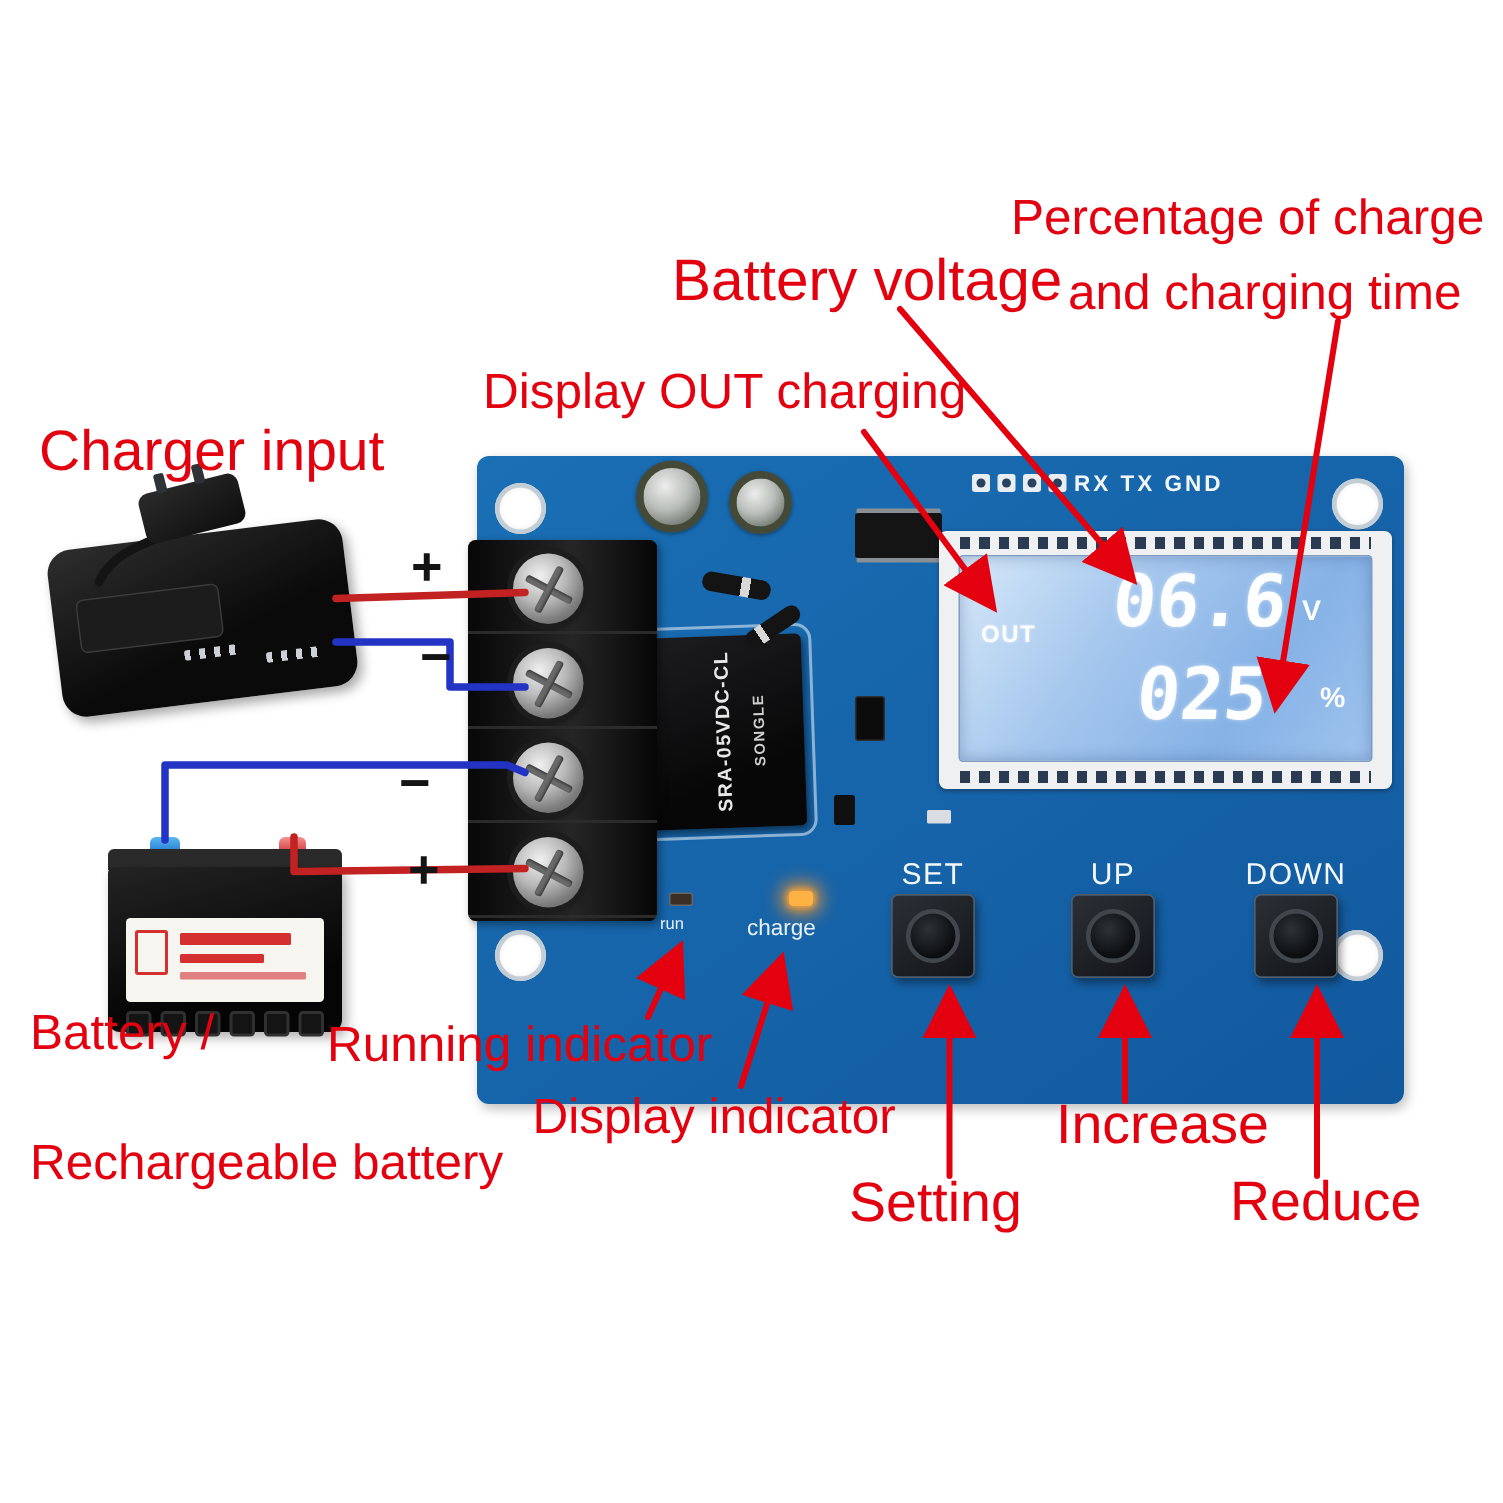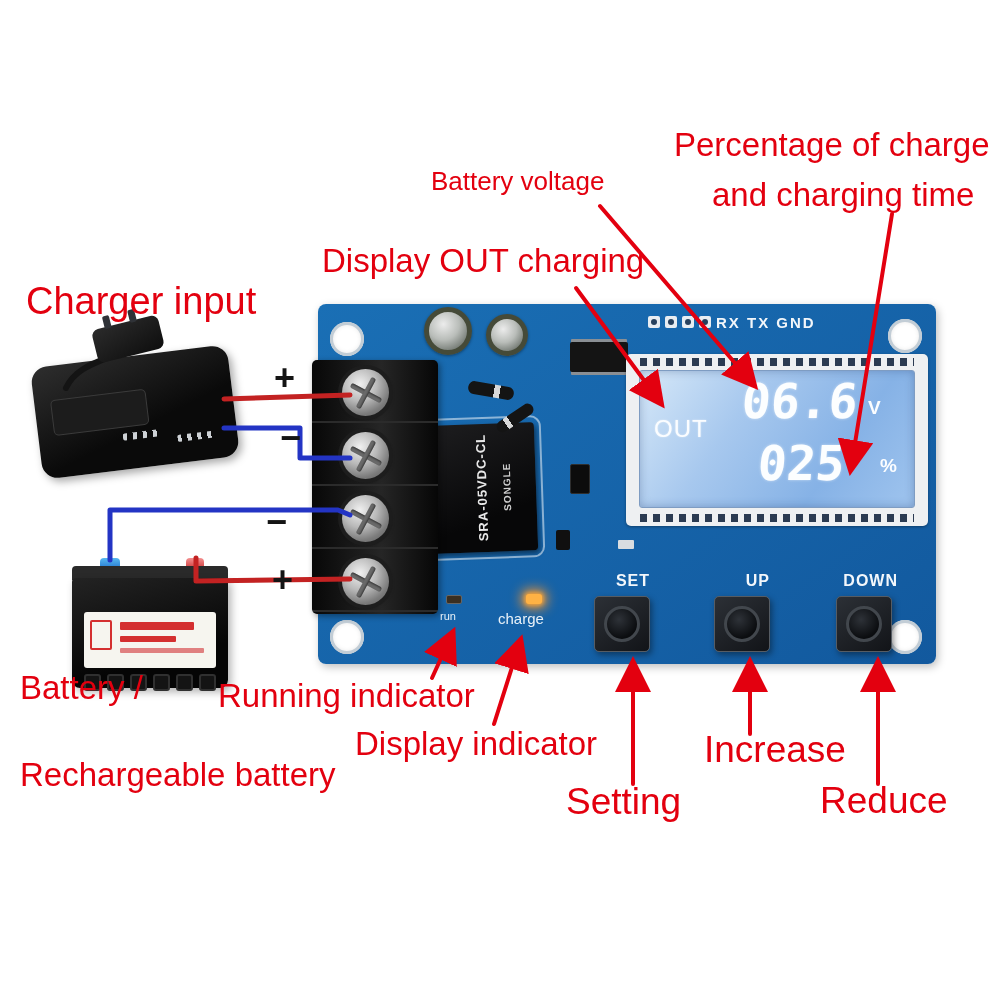--- a/index.html
+++ b/index.html
@@ -2,41 +2,41 @@
 <html><head>
 <meta charset="utf-8">
 <style>
   *{margin:0;padding:0;box-sizing:border-box}
   html,body{width:1002px;height:1002px}
   body{position:relative;background:#fff;font-family:"Liberation Sans",sans-serif;overflow:hidden}
 
   
   .ann{position:absolute;color:#e3000f;white-space:nowrap;z-index:30;line-height:1.1}
   #ann-charger{left:26px;top:281px;font-size:38px}
-  #ann-voltage{left:431px;top:167px;font-size:26px}
+  #ann-voltage{left:448px;top:167px;font-size:39px}
   #ann-pct1{left:674px;top:127px;font-size:33px}
   #ann-pct2{left:712px;top:177px;font-size:33px}
   #ann-display{left:322px;top:243px;font-size:33px}
   #ann-running{left:218px;top:678px;font-size:33px}
   #ann-charging{left:355px;top:726px;font-size:33px}
   #ann-batt1{left:20px;top:670px;font-size:33px}
   #ann-batt2{left:20px;top:757px;font-size:33px}
   #ann-setting{left:566px;top:782px;font-size:37px}
   #ann-increase{left:704px;top:730px;font-size:37px}
   #ann-reduce{left:820px;top:781px;font-size:37px}
 
   
   .sign{position:absolute;color:#141414;font-weight:bold;font-size:36px;line-height:1;z-index:25}
   #sign-plus-top{left:274px;top:360px}
   #sign-minus-top{left:280px;top:420px}
   #sign-minus-bot{left:266px;top:504px}
   #sign-plus-bot{left:272px;top:562px}
 
   
-  #board{position:absolute;left:318px;top:304px;width:618px;height:360px;z-index:2;
+  #board{position:absolute;left:318px;top:304px;width:618px;height:432px;z-index:2;
     background:linear-gradient(145deg,#1a6fb5,#12599e);border-radius:8px;
     box-shadow:2px 3px 8px rgba(0,0,0,.25)}
   .hole{position:absolute;width:34px;height:34px;border-radius:50%;background:#fff;
     box-shadow:inset 0 0 0 3px #c2cdd6, inset 0 0 6px rgba(0,0,0,.25)}
   #hole-tl{left:12px;top:18px}
   #hole-tr{left:570px;top:15px}
   #hole-bl{left:12px;top:316px}
   #hole-br{left:570px;top:316px}
 
   .cap{position:absolute;border-radius:50%;
@@ -56,21 +56,21 @@
   
   #lcd{position:absolute;left:308px;top:50px;width:302px;height:172px;background:#eef0f2;border-radius:5px;
     box-shadow:0 1px 3px rgba(0,0,0,.35)}
   .pinrow{position:absolute;left:14px;right:14px;height:8px;
     background:repeating-linear-gradient(90deg,#2b3b52 0 7px,rgba(0,0,0,0) 7px 13px)}
   #pinrow-top{top:4px}
   #pinrow-bottom{bottom:4px}
   #lcd-screen{position:absolute;left:13px;top:16px;width:276px;height:138px;border:1px solid #7e9cc2;border-radius:3px;
     background:linear-gradient(125deg,#d6e8f8 0%,#a7c8ee 35%,#86b2e6 70%,#9fc4ee 100%);
     box-shadow:inset 0 0 10px rgba(40,70,120,.35)}
-  #lcd-out{position:absolute;left:14px;top:44px;font-size:24px;font-weight:normal;color:#fbfdff;letter-spacing:1px;
+  #lcd-out{position:absolute;left:14px;top:44px;font-size:16px;font-weight:bold;color:#fbfdff;letter-spacing:1px;
     text-shadow:0 0 2px rgba(255,255,255,.6)}
   .seg{position:absolute;font-family:"DejaVu Sans Mono",monospace;font-weight:bold;color:#fcfeff;
     transform:skewX(-5deg);text-shadow:0 0 3px rgba(255,255,255,.55);line-height:1}
   #lcd-volt{left:102px;top:6px;font-size:48px}
   #lcd-volt-unit{position:absolute;left:228px;top:26px;font-size:19px;font-weight:bold;color:#fbfdff}
   #lcd-pct{left:118px;top:68px;font-size:48px}
   #lcd-pct-unit{position:absolute;left:240px;top:84px;font-size:19px;font-weight:bold;color:#fbfdff}
 
   
   #relay{position:absolute;left:114px;top:120px;width:104px;height:128px;border-radius:4px;
@@ -95,21 +95,21 @@
   .screw::after{transform:translate(-50%,-50%) rotate(118deg)}
   #screw1{top:9px}#screw2{top:72px}#screw3{top:135px}#screw4{top:198px}
 
   
   .tact{position:absolute;top:292px;width:56px;height:56px;border-radius:5px;border:1px solid #565c63;
     background:linear-gradient(145deg,#2c3036,#121418);box-shadow:2px 3px 6px rgba(0,0,0,.4)}
   .tact::after{content:"";position:absolute;left:50%;top:50%;transform:translate(-50%,-50%);
     width:30px;height:30px;border-radius:50%;border:3px solid #42474d;
     background:radial-gradient(circle at 40% 35%,#2e3238,#0b0d10 70%)}
   #btn-set{left:276px}#btn-up{left:396px}#btn-down{left:518px}
-  .btn-label{position:absolute;top:268px;font-size:16px;font-weight:bold;color:#f3f7fb;letter-spacing:1px;text-align:right}
+  .btn-label{position:absolute;top:268px;font-size:20px;font-weight:normal;color:#f3f7fb;letter-spacing:1px;text-align:center}
   #lbl-set{left:276px;width:56px}
   #lbl-up{left:396px;width:56px}
   #lbl-down{left:512px;width:68px}
 
   
   #lbl-run{position:absolute;left:122px;top:306px;font-size:11px;color:#e8f1f8}
   #lbl-charge{position:absolute;left:180px;top:306px;font-size:15px;color:#e8f1f8}
   #led-run{position:absolute;left:128px;top:291px;width:16px;height:9px;background:#3a2f22;border:1px solid #666;border-radius:2px}
   #led-charge{position:absolute;left:208px;top:290px;width:16px;height:10px;background:#ffb244;border-radius:3px;
     box-shadow:0 0 12px 5px rgba(255,150,40,.85),0 0 4px 1px rgba(255,200,80,.9)}

